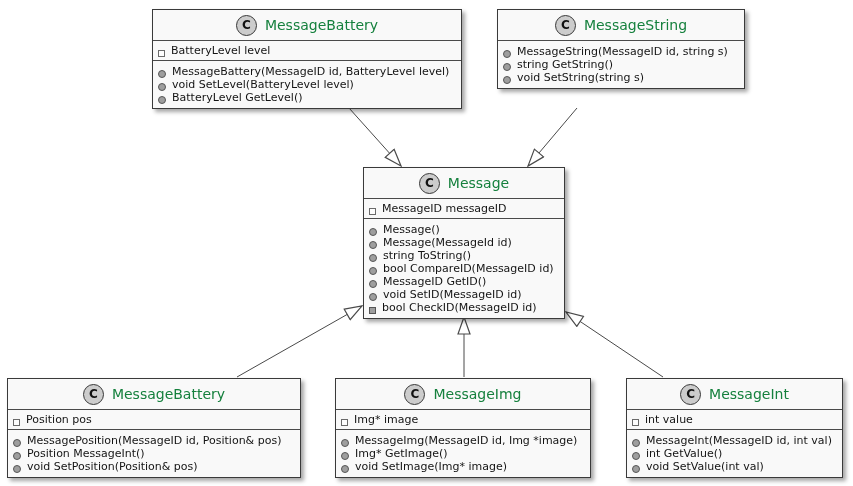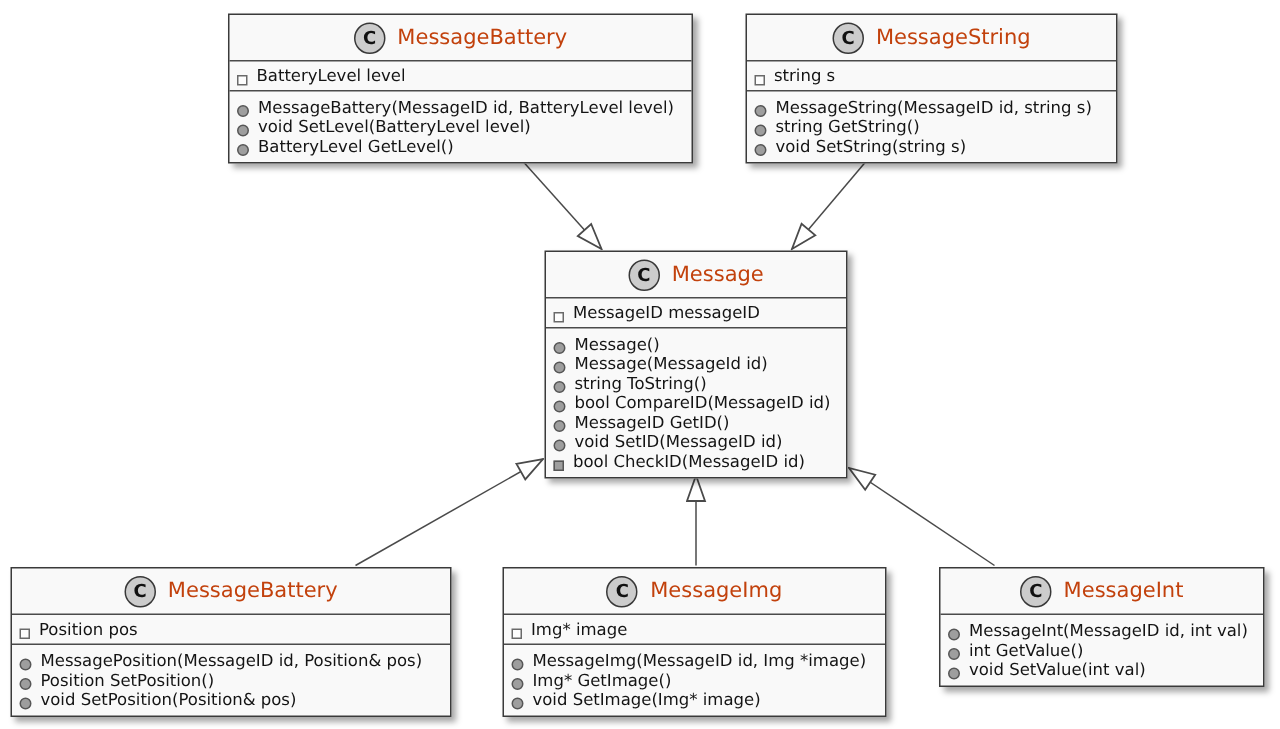--- a/index.html
+++ b/index.html
@@ -16,21 +16,21 @@
   .uml-title{
     box-sizing:border-box;height:31px;border-bottom:1px solid #4A4A4A;
     display:flex;align-items:center;justify-content:center;
   }
   .badge{
     box-sizing:border-box;width:21px;height:21px;border-radius:50%;
     background:#CCCCCC;border:1.5px solid #383838;
     display:flex;align-items:center;justify-content:center;
     font-size:12px;font-weight:bold;color:#111;margin-right:8px;flex:0 0 auto;
   }
-  .cname{font-size:14px;color:#c2410c;white-space:nowrap;}
+  .cname{font-size:14px;color:#15803d;white-space:nowrap;}
   .uml-fields{
     box-sizing:border-box;border-bottom:1px solid #4A4A4A;padding:3px 5px 3px 5px;
   }
   .uml-methods{box-sizing:border-box;padding:4px 5px;}
   .member{display:flex;align-items:flex-end;line-height:13px;height:13px;white-space:nowrap;}
   .member .mtext{font-size:11px;}
   .ic{flex:0 0 auto;margin-right:6px;box-sizing:border-box;}
   .ic-circle{width:8px;height:8px;border-radius:50%;background:#9E9E9E;border:1px solid #565656;}
   .ic-square-outline{width:7px;height:7px;background:#FDFDFD;border:1px solid #6A6A6A;}
   .ic-square-filled{width:7px;height:7px;background:#9E9E9E;border:1px solid #565656;}
@@ -78,26 +78,20 @@
         <span class="mtext">BatteryLevel GetLevel()</span>
       </div>
     </div>
   </div>
 
   <div class="uml-class" style="left:497px;top:9px;width:248px;">
     <div class="uml-title">
       <span class="badge">C</span>
       <span class="cname">MessageString</span>
     </div>
-    <div class="uml-fields">
-      <div class="member">
-        <span class="ic ic-square-outline"></span>
-        <span class="mtext">string s</span>
-      </div>
-    </div>
     <div class="uml-methods">
       <div class="member">
         <span class="ic ic-circle"></span>
         <span class="mtext">MessageString(MessageID id, string s)</span>
       </div>
       <div class="member">
         <span class="ic ic-circle"></span>
         <span class="mtext">string GetString()</span>
       </div>
       <div class="member">
@@ -161,21 +155,21 @@
         <span class="mtext">Position pos</span>
       </div>
     </div>
     <div class="uml-methods">
       <div class="member">
         <span class="ic ic-circle"></span>
         <span class="mtext">MessagePosition(MessageID id, Position&amp; pos)</span>
       </div>
       <div class="member">
         <span class="ic ic-circle"></span>
-        <span class="mtext">Position SetPosition()</span>
+        <span class="mtext">Position MessageInt()</span>
       </div>
       <div class="member">
         <span class="ic ic-circle"></span>
         <span class="mtext">void SetPosition(Position&amp; pos)</span>
       </div>
     </div>
   </div>
 
   <div class="uml-class" style="left:335px;top:378px;width:256px;">
     <div class="uml-title">
@@ -202,20 +196,26 @@
         <span class="mtext">void SetImage(Img* image)</span>
       </div>
     </div>
   </div>
 
   <div class="uml-class" style="left:626px;top:378px;width:217px;">
     <div class="uml-title">
       <span class="badge">C</span>
       <span class="cname">MessageInt</span>
     </div>
+    <div class="uml-fields">
+      <div class="member">
+        <span class="ic ic-square-outline"></span>
+        <span class="mtext">int value</span>
+      </div>
+    </div>
     <div class="uml-methods">
       <div class="member">
         <span class="ic ic-circle"></span>
         <span class="mtext">MessageInt(MessageID id, int val)</span>
       </div>
       <div class="member">
         <span class="ic ic-circle"></span>
         <span class="mtext">int GetValue()</span>
       </div>
       <div class="member">

